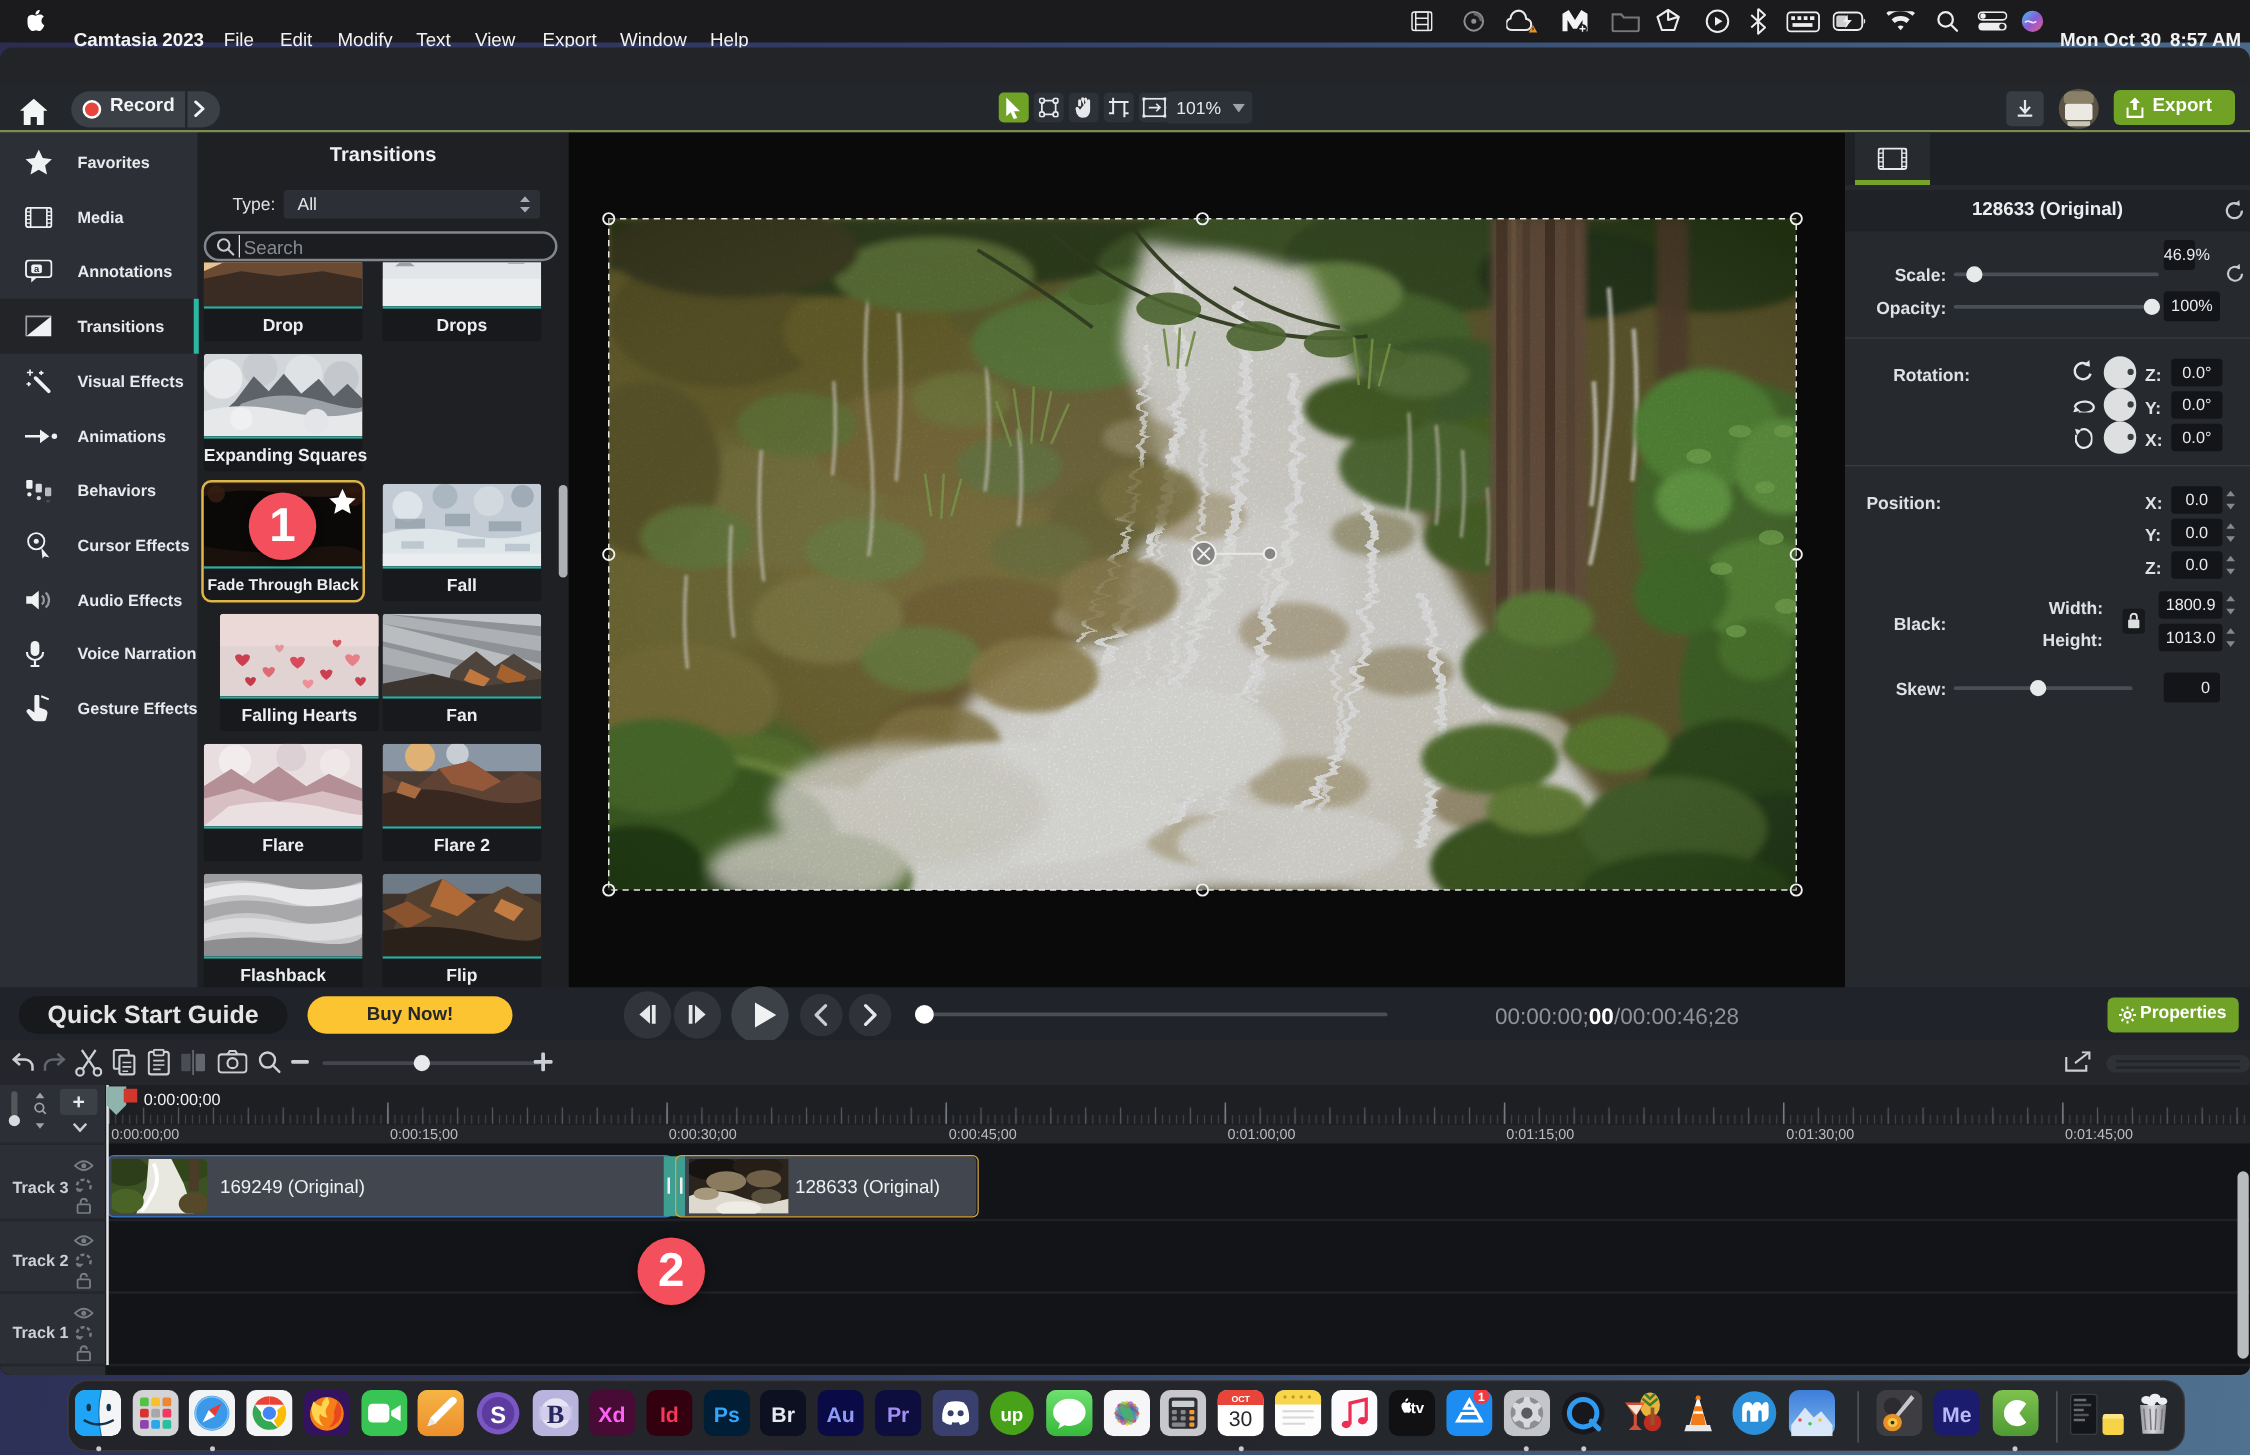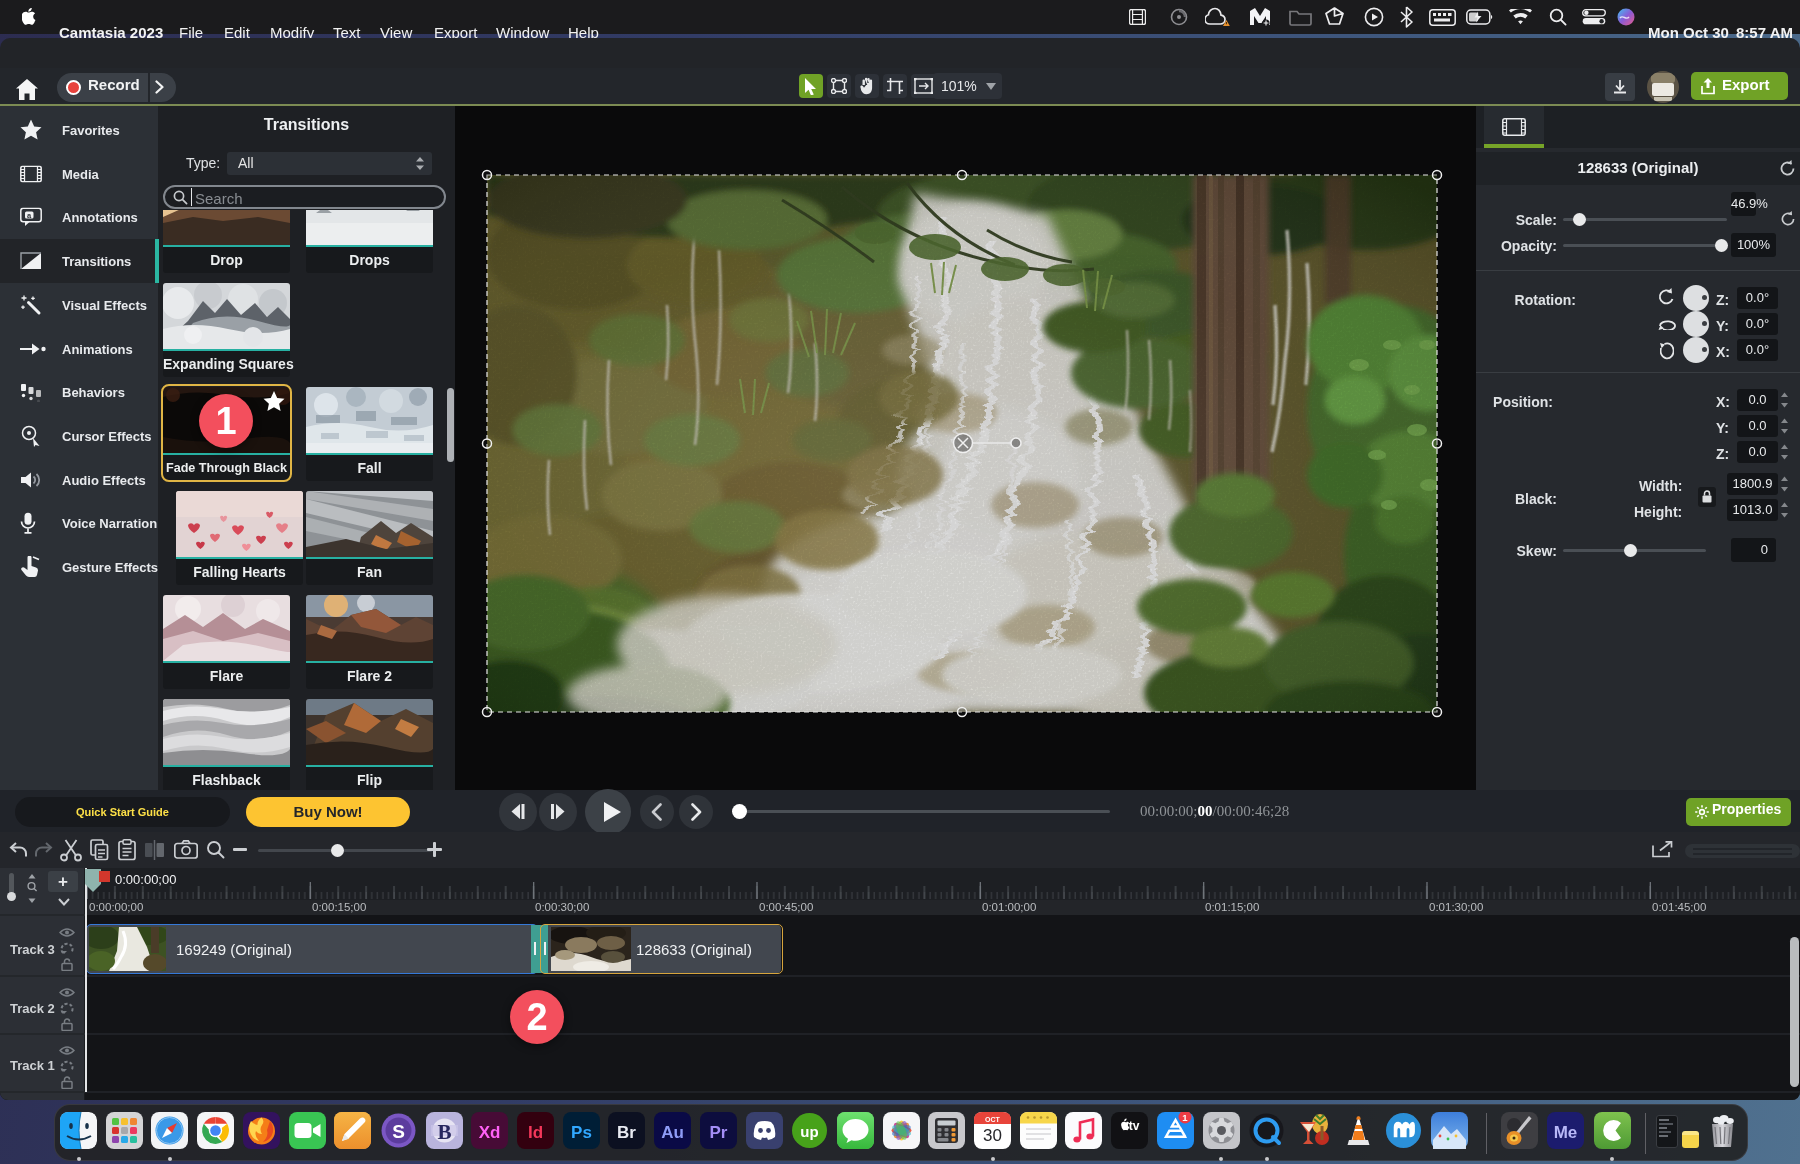--- a/index.html
+++ b/index.html
@@ -836,21 +836,21 @@
       <svg class="abs" style="left:226px;top:384px" width="10" height="13" viewBox="0 0 10 13">
           <rect x="0.5" y="5.5" width="9" height="7" rx="1" fill="#dcdee0"></rect>
           <path d="M2.5 5.5 V3.5 a2.5 2.5 0 0 1 5 0 V5.5" fill="none" stroke="#dcdee0" stroke-width="1.5"></path>
         </svg>
       <div class="plabel" style="right:243px;top:437px">Skew:</div>
       <div class="ptrack" style="left:87px;top:443px;width:143px"></div>
       <div class="pknob" style="left:148px;top:438px"></div>
       <div class="vbox" style="left:255px;top:432px;width:45px;text-align:right;padding-right:8px">0</div>
     </div>
     <div id="ctrlbar">
-      <div class="abs" style="left:15px;top:7px;width:215px;height:30px;background:#17191d;border-radius:16px;text-align:center;line-height:30px;color:#fde047;font-size:11px;font-weight:bold">Quick Start Guide</div>
+      <div class="abs" style="left:15px;top:7px;width:215px;height:30px;background:#17191d;border-radius:16px;text-align:center;line-height:30px;color:#e5e5e5;font-size:20px;font-weight:bold">Quick Start Guide</div>
       <div class="abs" style="left:246px;top:7px;width:164px;height:30px;background:#fdc431;border-radius:16px;text-align:center;line-height:30px;color:#24262a;font-size:15px;font-weight:bold">Buy Now!</div>
       <div class="abs" style="left:499px;top:3px;width:38px;height:38px;border-radius:50%;background:#31353b"></div>
       <svg class="abs" style="left:509px;top:13px" width="17" height="17" viewBox="0 0 17 17">
           <path d="M11 1 L2.5 8.5 11 16z" fill="#e6e8ea"></path>
           <rect x="12.5" y="1" width="3" height="15" fill="#e6e8ea"></rect>
         </svg>
       <div class="abs" style="left:539px;top:3px;width:38px;height:38px;border-radius:50%;background:#31353b"></div>
       <svg class="abs" style="left:550px;top:13px" width="17" height="17" viewBox="0 0 17 17">
           <rect x="1" y="1" width="3" height="15" fill="#e6e8ea"></rect>
           <path d="M6 1 L14.5 8.5 6 16z" fill="#e6e8ea"></path>
@@ -862,21 +862,21 @@
       <div class="abs" style="left:640px;top:5px;width:34px;height:34px;border-radius:50%;background:#2f3339"></div>
       <svg class="abs" style="left:651px;top:13px" width="11" height="18" viewBox="0 0 11 18">
           <path d="M9.5 1.5 L2 9 9.5 16.5" stroke="#caccd0" stroke-width="2.6" fill="none" stroke-linecap="round" stroke-linejoin="round"></path>
         </svg>
       <div class="abs" style="left:679px;top:5px;width:34px;height:34px;border-radius:50%;background:#2f3339"></div>
       <svg class="abs" style="left:691px;top:13px" width="11" height="18" viewBox="0 0 11 18">
           <path d="M1.5 1.5 L9 9 1.5 16.5" stroke="#e6e8ea" stroke-width="2.6" fill="none" stroke-linecap="round" stroke-linejoin="round"></path>
         </svg>
       <div class="abs" style="left:737px;top:20px;width:373px;height:3px;background:#4a4f55;border-radius:2px"></div>
       <div class="abs" style="left:732px;top:14px;width:15px;height:15px;border-radius:50%;background:#fff"></div>
-      <div class="abs" style="left:1140px;top:13px;font-family:Liberation Serif, serif;font-size:15px;color:#8f9397">00:00:00;<span style="color:#fff;font-weight:bold">00</span>/00:00:46;28</div>
+      <div class="abs" style="left:1196px;top:13px;font-family:Liberation Sans, sans-serif;font-size:18px;color:#8f9397">00:00:00;<span style="color:#fff;font-weight:bold">00</span>/00:00:46;28</div>
       <div class="abs" style="left:1686px;top:8px;width:105px;height:28px;background:#6fa226;border-radius:5px"></div>
       <svg class="abs" style="left:1694px;top:14px" width="16" height="16" viewBox="0 0 16 16">
           <circle cx="8" cy="8" r="2.4" fill="none" stroke="#fff" stroke-width="1.6"></circle>
           <path d="M8 1.2v2.2M8 12.6v2.2M1.2 8h2.2M12.6 8h2.2M3.2 3.2l1.6 1.6M11.2 11.2l1.6 1.6M12.8 3.2l-1.6 1.6M4.8 11.2l-1.6 1.6" stroke="#fff" stroke-width="1.6"></path>
         </svg>
       <div class="abs" style="left:1712px;top:11px;color:#fff;font-size:14px;font-weight:bold">Properties</div>
     </div>
     <div id="tltools">
       <svg class="abs" style="left:8px;top:9px" width="20" height="18" viewBox="0 0 20 18">
           <path d="M8 2 L3 6.5 8 11" fill="none" stroke="#cbced2" stroke-width="2"></path>

